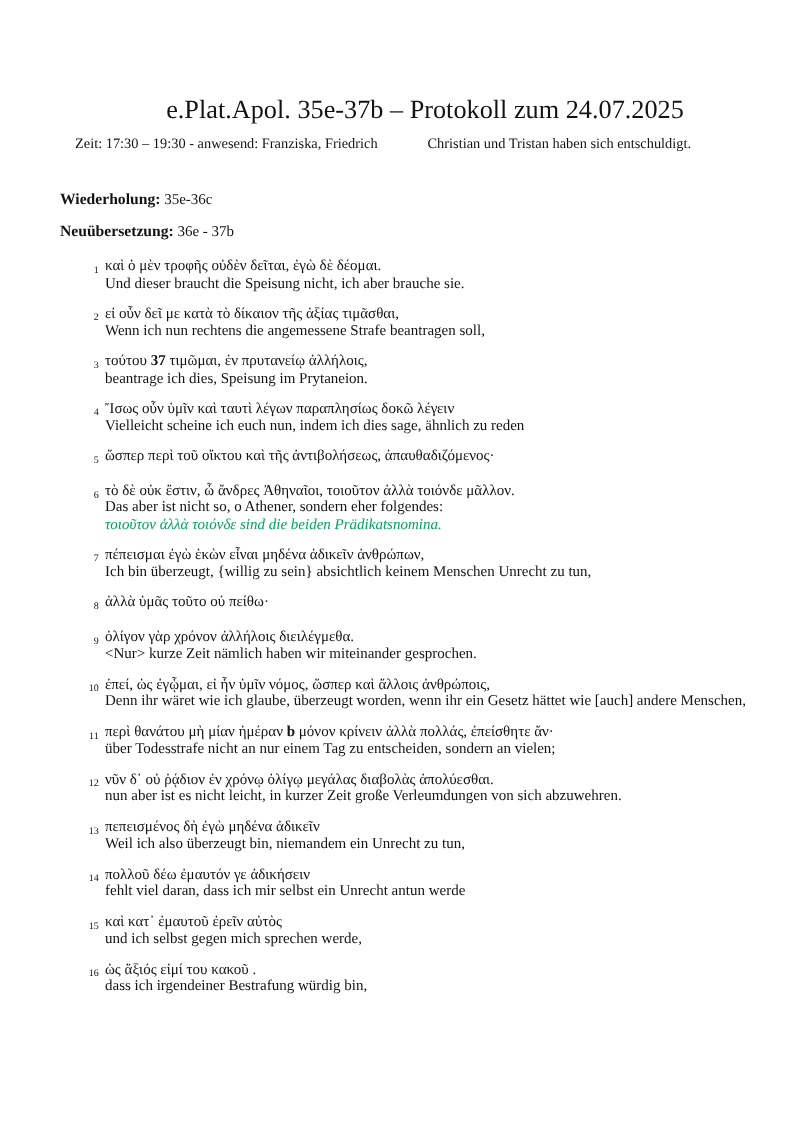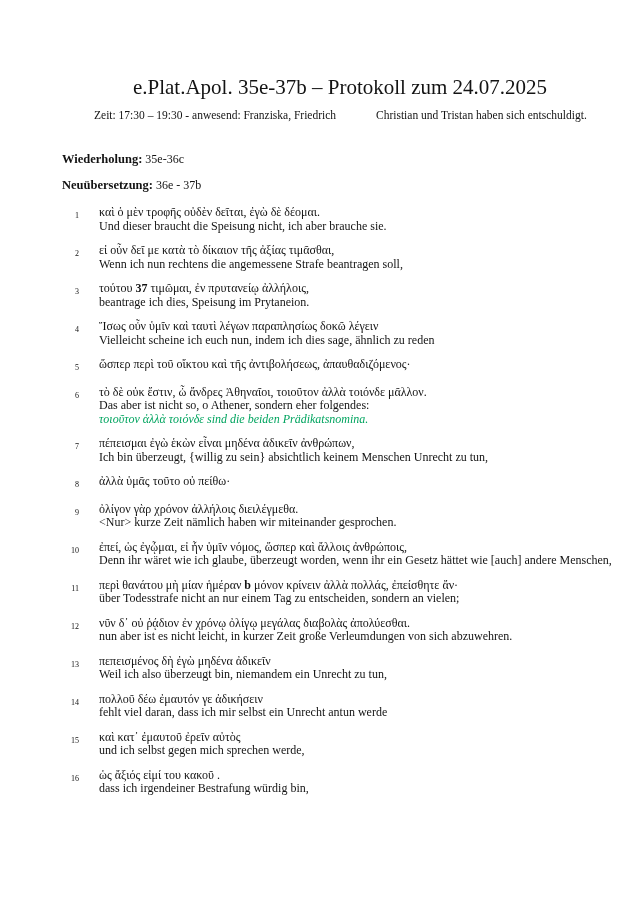--- a/index.html
+++ b/index.html
@@ -18,35 +18,34 @@
   .doc-title {
     margin-top: 74px;
     text-align: center;
     font-size: 21px;
     line-height: 26px;
     white-space: nowrap;
     margin-left: 44px;
   }
   .meta-row {
     margin-top: 8px;
-    padding-left: 46px;
+    padding-left: 60px;
     font-size: 11.5px;
     line-height: 14px;
     white-space: nowrap;
-    margin-left: 48px;
   }
   .meta-left {
     display: inline-block;
     width: 282px;
   }
   .section-block {
     margin-top: 30px;
   }
   .section-line {
-    padding-left: 62px;
+    padding-left: 48px;
     font-size: 12px;
     line-height: 14px;
     margin-bottom: 12px;
   }
   .section-label { font-weight: bold; font-size: 12.5px; }
   .entry-list {
     margin-top: 14px;
   }
   .entry {
     display: flex;
@@ -56,21 +55,21 @@
   .entry-num {
     width: 25px;
     margin-left: 54px;
     text-align: right;
     font-size: 8px;
     line-height: 13.5px;
     padding-top: 3px;
     flex: 0 0 auto;
   }
   .entry-body {
-    margin-left: 20px;
+    margin-left: 5px;
     font-size: 12px;
     line-height: 13.5px;
     white-space: nowrap;
   }
   .greek-line { }
   .german-line { }
   .note-line { color: var(--note-green, #00a45f); font-style: italic; }
   .b { font-weight: bold; }
 </style>
 </head>

